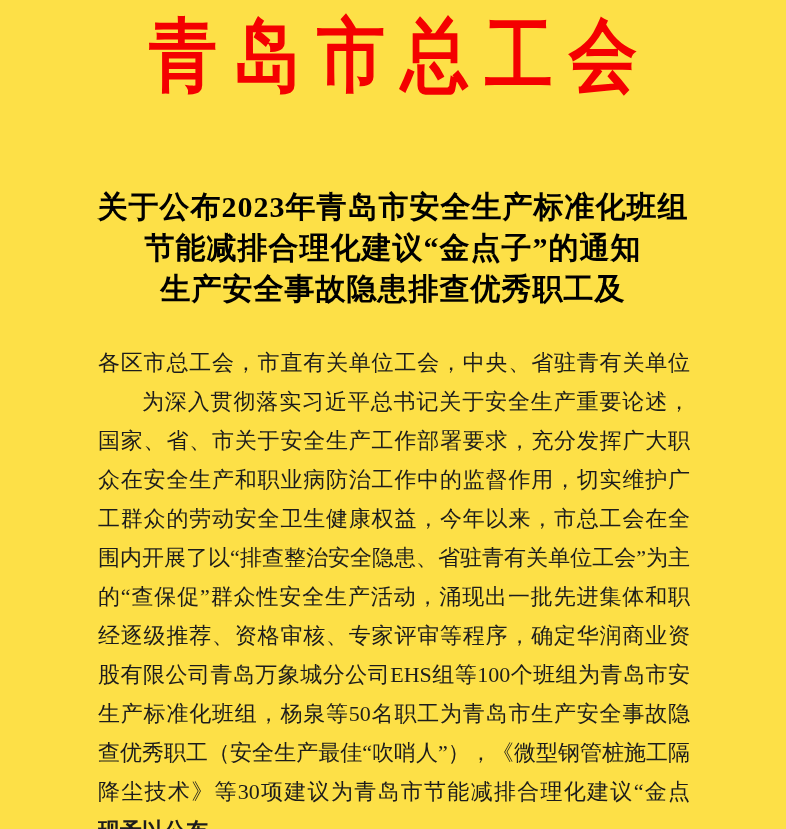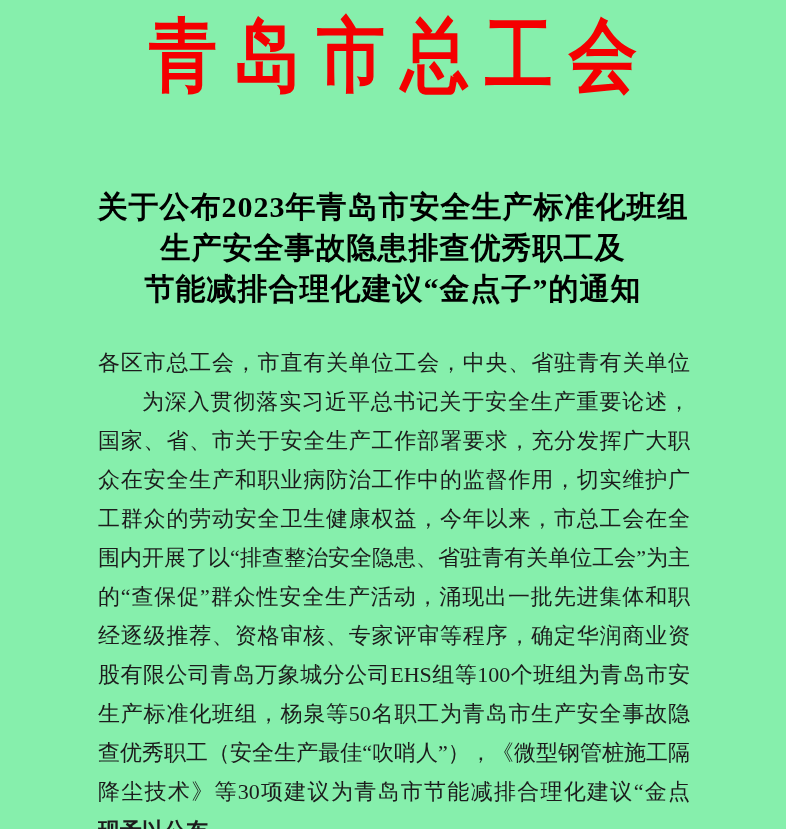--- a/index.html
+++ b/index.html
@@ -4,21 +4,21 @@
 <style>
   html, body {
     margin: 0;
     padding: 0;
     background: #ffffff;
   }
   .page {
     position: relative;
     width: 786px;
     height: 829px;
-    background: #86efac;
+    background: #fde047;
     overflow: hidden;
     font-family: "Liberation Serif", "DejaVu Serif", serif;
     color: #1c1c1c;
   }
   
   .org-header {
     padding-top: 16px;
     text-align: center;
     white-space: nowrap;
   }
@@ -73,22 +73,22 @@
 <body>
 
 <div class="page">
 
   <div class="org-header">
     <span class="org-name">青岛市总工会</span>
   </div>
 
   <div class="doc-title">
     <div class="title-line">关于公布2023年青岛市安全生产标准化班组</div>
+    <div class="title-line">节能减排合理化建议“金点子”的通知</div>
     <div class="title-line">生产安全事故隐患排查优秀职工及</div>
-    <div class="title-line">节能减排合理化建议“金点子”的通知</div>
   </div>
 
   <div class="doc-body">
     <div class="body-line">各区市总工会，市直有关单位工会，中央、省驻青有关单位工会：</div>
     <div class="body-line indent">为深入贯彻落实习近平总书记关于安全生产重要论述，落实</div>
     <div class="body-line">国家、省、市关于安全生产工作部署要求，充分发挥广大职工群</div>
     <div class="body-line">众在安全生产和职业病防治工作中的监督作用，切实维护广大职</div>
     <div class="body-line">工群众的劳动安全卫生健康权益，今年以来，市总工会在全市范</div>
     <div class="body-line">围内开展了以“排查整治安全隐患、省驻青有关单位工会”为主题</div>
     <div class="body-line">的“查保促”群众性安全生产活动，涌现出一批先进集体和职工。</div>

